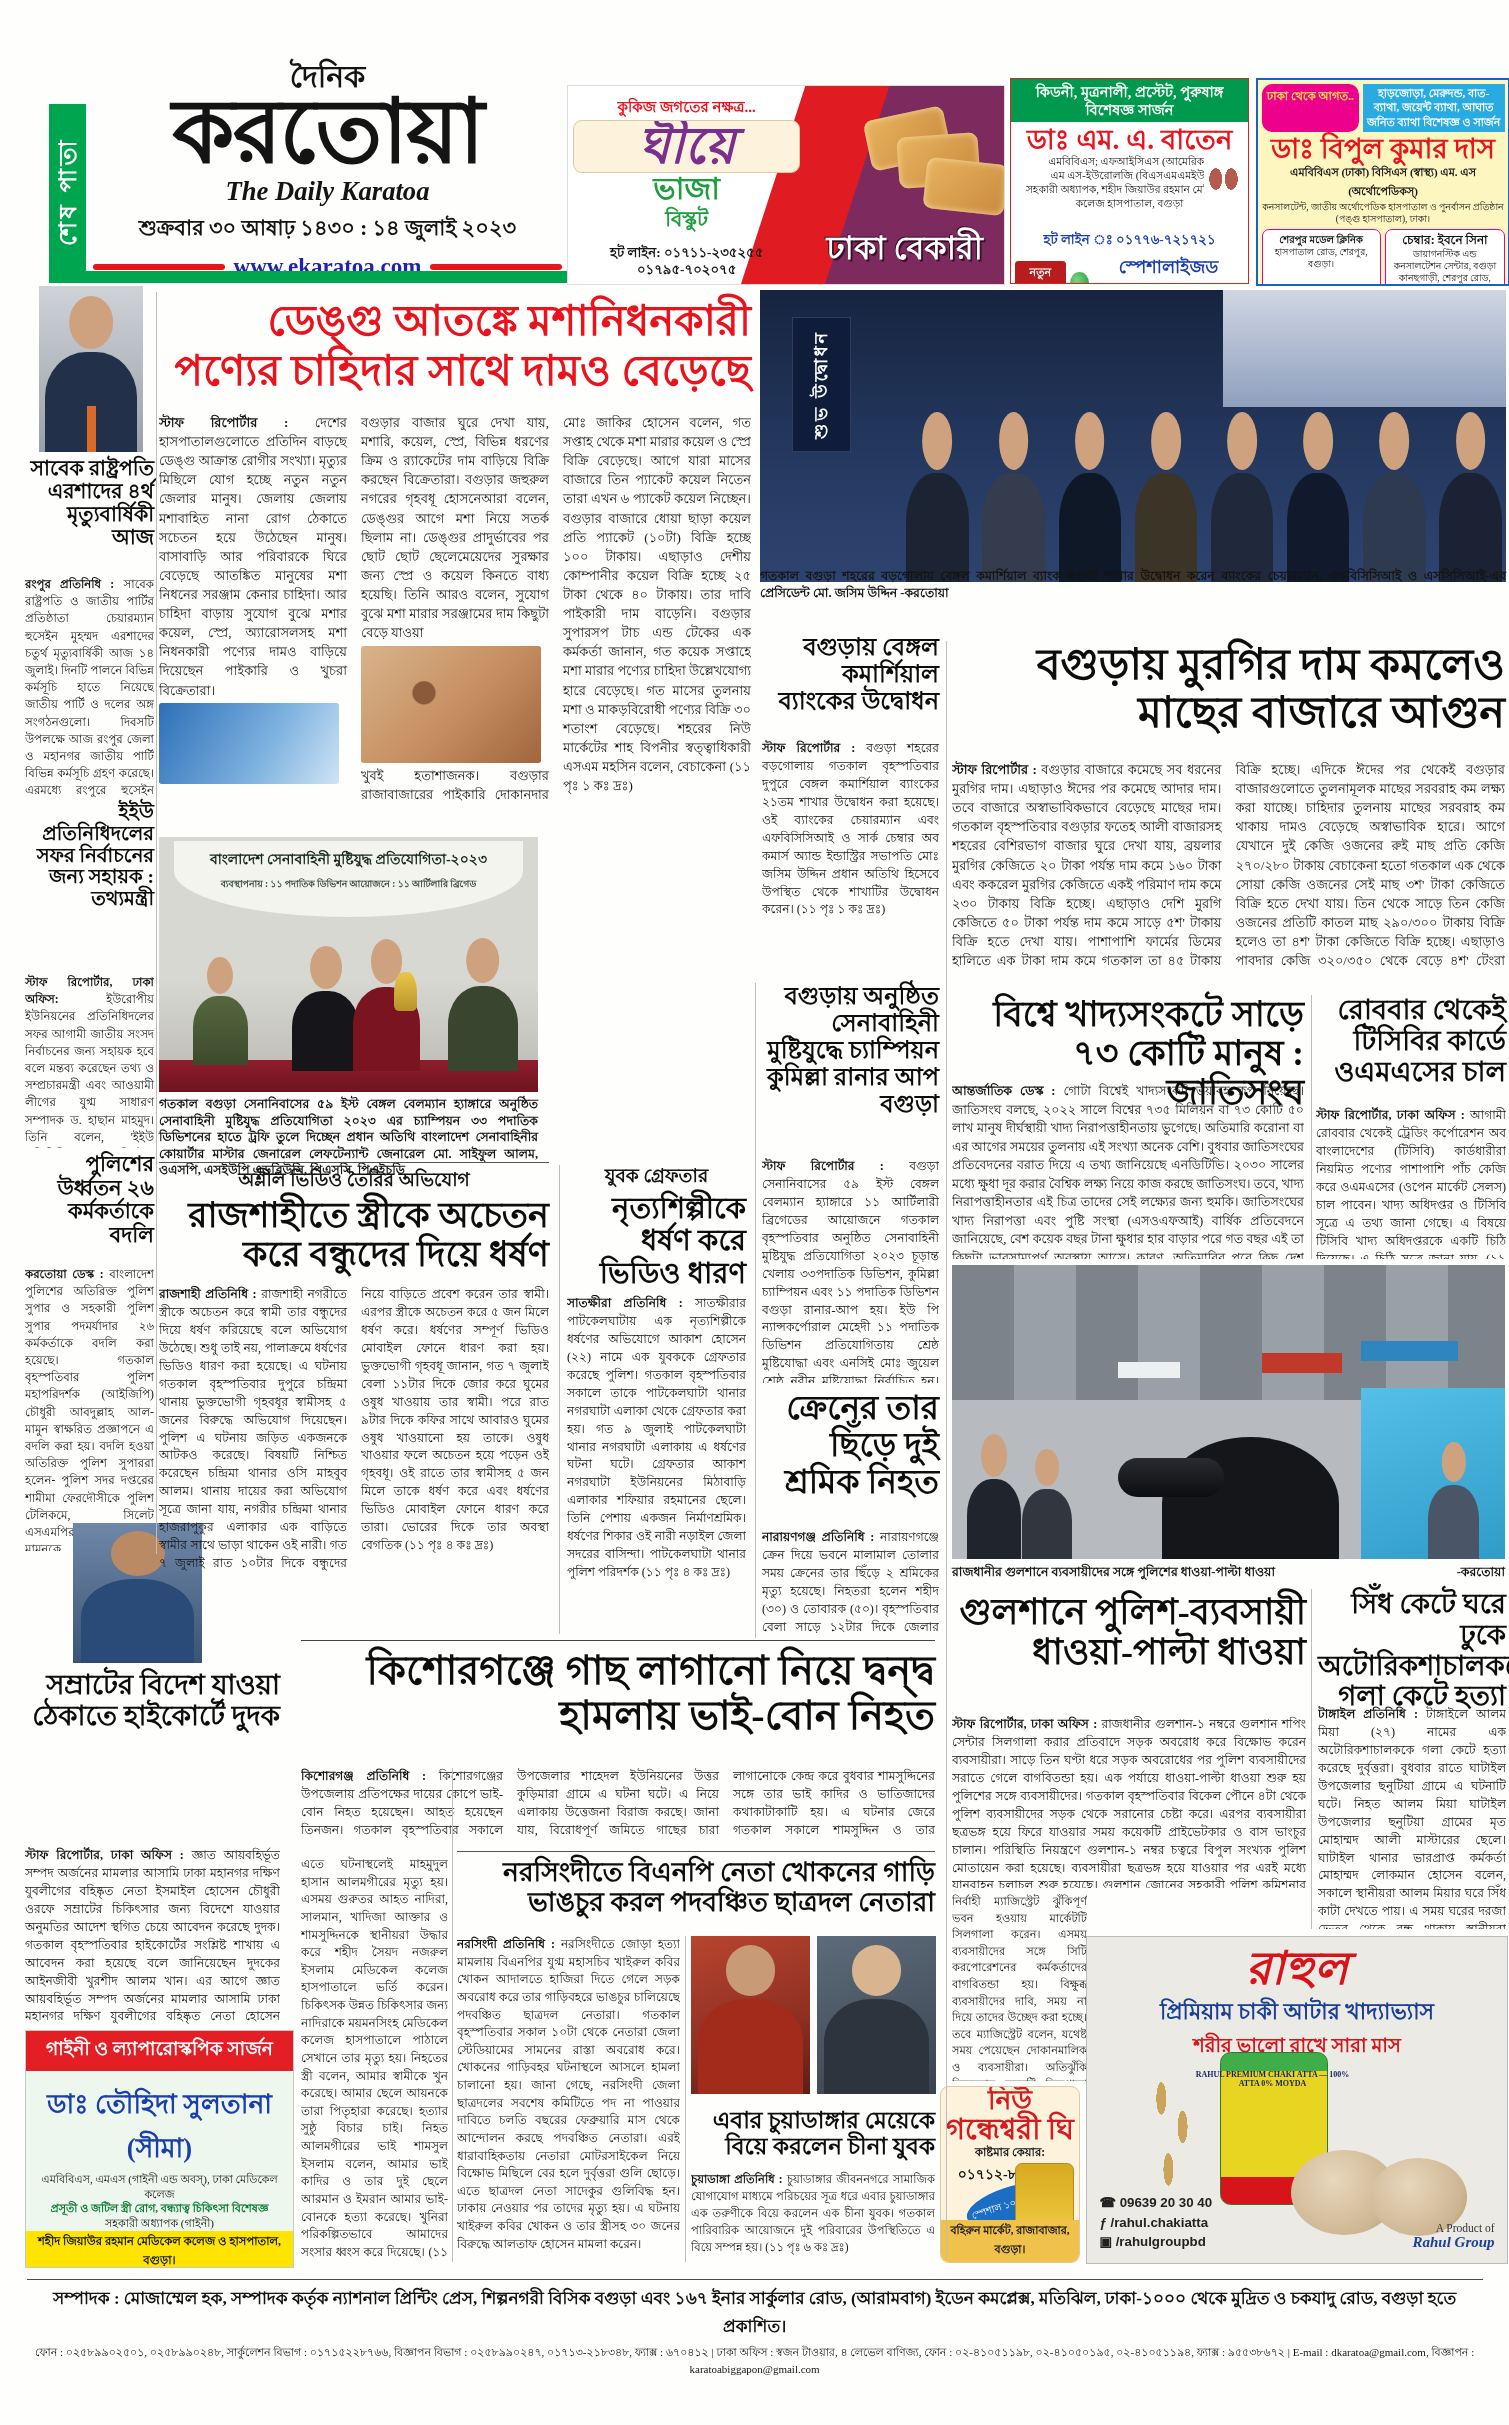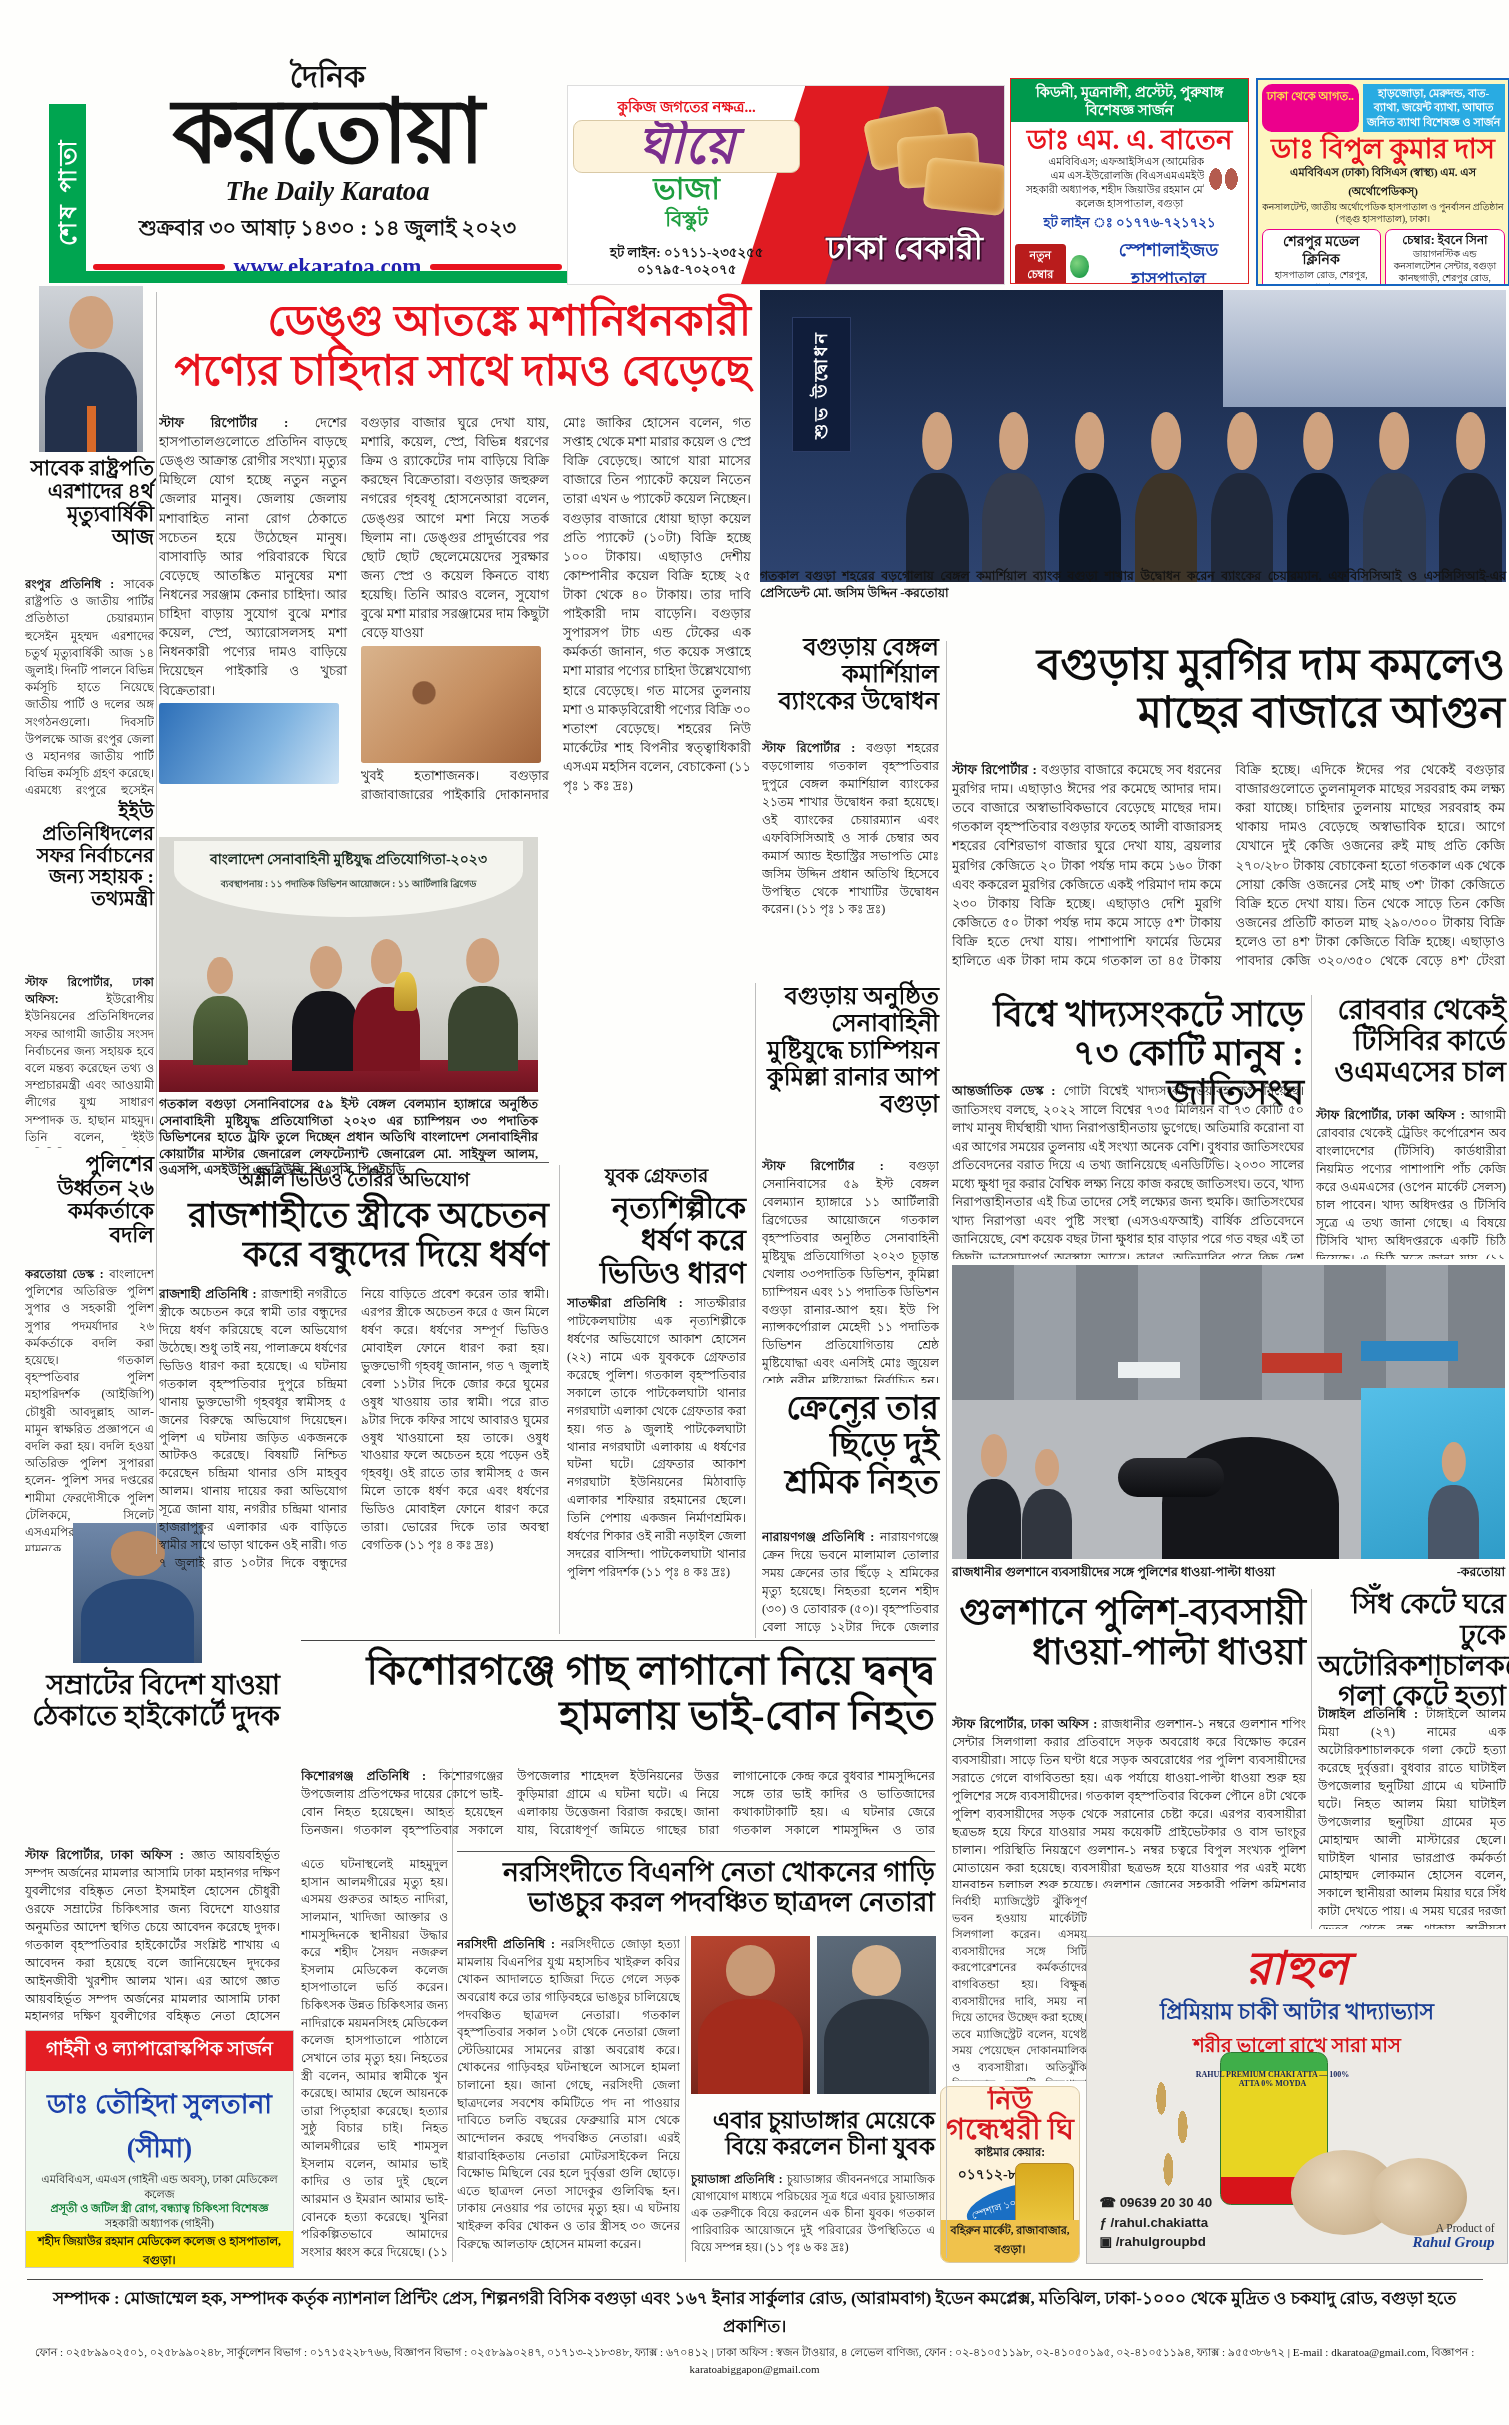--- a/index.html
+++ b/index.html
@@ -44,38 +44,38 @@
   .bakery .hot{font-size:13.3px;font-weight:bold;margin-top:5.3px;line-height:1.3}
   .bakery .br{flex:1;background:#7d2a5e;position:relative}
   .bakery .diag{position:absolute;left:-35px;top:-17.7px;width:80px;height:266px;background:#e01b22;transform:rotate(18deg)}
   .biscuit{position:absolute;width:81px;height:51px;border-radius:8.9px;background:linear-gradient(135deg,#e8b35f,#c98a3e);box-shadow:inset 0 0 7px #f7dba0}
   .bakery .brand{position:absolute;left:0;right:0;bottom:7px;text-align:center;color:#fff;font-size:32px;font-weight:900;
                  text-shadow:1.8px 1.8px 0 #3a0d28, -0.9px -0.9px 0 #3a0d28}
   .baten{border:1.8px solid #d22;background:#fff;text-align:center}
   .baten .hdr{background:#00994d;color:#fff;font-size:14.6px;font-weight:bold;padding:3.5px 1.8px;line-height:1.25}
   .baten .nm{color:#e8131d;font-size:27.5px;font-weight:900;line-height:1.1;margin-top:2.7px}
   .baten .q{font-size:10.6px;line-height:1.3}
-  .baten .hot{color:#1a3faa;font-size:13.3px;font-weight:900;margin-top:3px}
+  .baten .hot{color:#1a3faa;font-size:13.3px;font-weight:900;margin-top:20px}
   .baten .row{display:flex;align-items:center;gap:3.5px;padding:1.8px 3.5px}
   .baten .nc{background:#b91c1c;color:#fff;font-size:11px;font-weight:bold;padding:3.5px 4.4px;border-radius:3.5px}
   .baten .logo{width:23px;height:23px;border-radius:50%;background:radial-gradient(circle at 35% 35%,#7fd37f,#0a8f3c)}
   .baten .hosp{color:#1a3faa;font-size:17.7px;font-weight:900}
   .kidney{position:absolute;right:5.3px;top:76px;width:39px;height:48px;
           background:radial-gradient(ellipse 10.6px 17.7px at 30% 50%,#b45b4e 60%,transparent 61%),
                      radial-gradient(ellipse 10.6px 17.7px at 70% 50%,#b45b4e 60%,transparent 61%),#fff}
   .bipul{border:2.7px solid #1565c0;background:#fdf6c0;text-align:center}
   .bipul .top{display:flex;gap:3.5px;margin:3.5px}
   .bipul .pink{background:#ec008c;color:#ffe54a;font-size:11.5px;font-weight:bold;border-radius:10.6px;padding:4.4px 5.3px;white-space:nowrap}
   .bipul .cyan{flex:1;background:#29abe2;color:#fff;font-size:11px;font-weight:bold;padding:2.7px 3.5px;line-height:1.3}
   .bipul .nm{color:#e8131d;font-size:27.5px;font-weight:700;line-height:1.05}
   .bipul .q1{font-size:11px;font-weight:bold}
   .bipul .q2{font-size:9.3px;line-height:1.25}
   .bipul .boxes{display:flex;gap:4.4px;margin:3.5px}
   .bipul .bx{flex:1;background:#fff;border:1.8px solid #ec008c;border-radius:7px;padding:2.7px;font-size:9.3px;line-height:1.3}
-  .bipul .bxn{font-size:14px;font-weight:900}
+  .bipul .bxn{font-size:10px;font-weight:900}
 
   
   .person{position:relative;display:inline-block}
   .person .head{position:absolute;top:6%;left:50%;transform:translateX(-50%);width:42%;height:32%;border-radius:50%;background:#cfa27f}
   .person .torso{position:absolute;bottom:0;left:6%;right:6%;height:60%;border-radius:45% 45% 0 0}
   .pf{position:absolute}
 
   .touhida{border:1.8px solid #c9c9c9;background:#eef7ee;text-align:center}
   .touhida .hdr{background:#e31e24;color:#fff;font-size:18.6px;font-weight:900;padding:4.4px 1.8px}
   .touhida .nm{color:#1a3faa;font-size:26.6px;font-weight:900;margin-top:13px}

